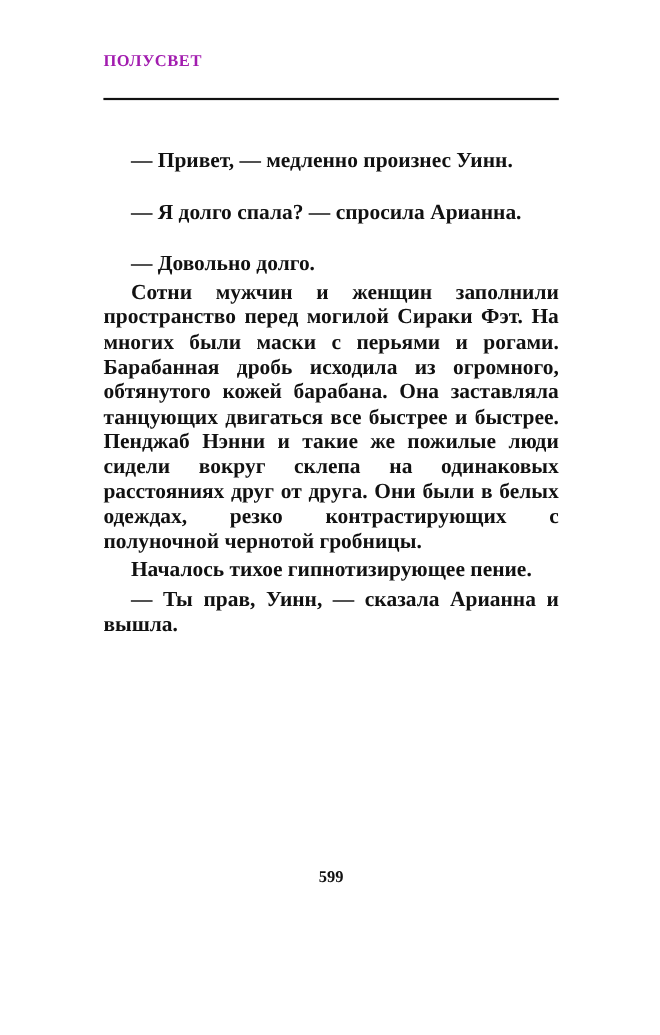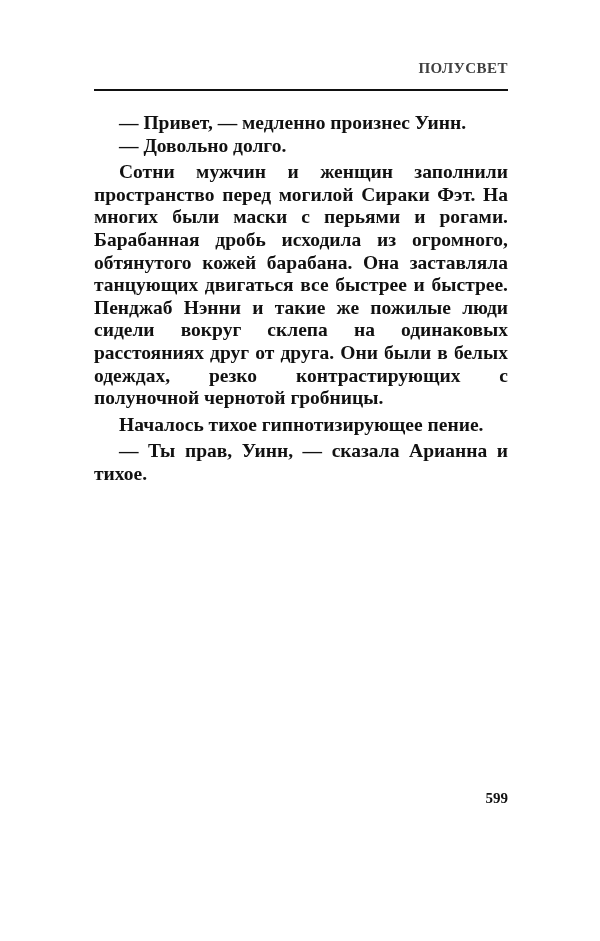--- a/index.html
+++ b/index.html
@@ -1,37 +1,38 @@
 <!DOCTYPE html>
 <html><head>
 <meta charset="utf-8">
 <style>
   html, body { margin:0; padding:0; background:#ffffff; }
   body { width:600px; height:941px; position:relative; overflow:hidden; }
   .page { position:absolute; left:94px; top:0; width:414px; }
-  .header { position:absolute; top:60px; left:0; width:414px; text-align:right;
-    font-family:"Liberation Serif", serif; font-size:15px; font-weight:bold; color:#404040; letter-spacing:0.5px; }
+  .header { position:absolute; top:48px; left:0; width:414px; text-align:left;
+    font-family:"Liberation Serif", serif; font-size:15px; font-weight:bold; color:#a21caf; letter-spacing:0.5px; }
   .rule { position:absolute; top:89px; left:0; width:414px; height:2px; background:#111; }
   .body { position:absolute; top:112px; left:0; width:414px;
     font-family:"Liberation Serif", serif; font-size:19.5px; line-height:22.6px; color:#111; font-weight:bold; }
   .p { margin:0; text-align:justify; text-align-last:left; }
-  .ind { text-indent:25px; }
+  .ind { text-indent:25px;margin-top:24px; }
   .gap { margin-top:4px; }
-  .pageno { position:absolute; top:790px; left:0; width:414px; text-align:right;
+  .pageno { position:absolute; top:790px; left:0; width:414px; text-align:center;
     font-family:"Liberation Serif", serif; font-size:15px; font-weight:bold; color:#111; }
 </style>
 </head>
 <body>
 
 <div class="page">
   <div class="header">ПОЛУСВЕТ</div>
   <div class="rule"></div>
 
   <div class="body">
     <p class="p ind">— Привет, — медленно произнес Уинн.</p>
+    <p class="p ind">— Я долго спала? — спросила Арианна.</p>
     <p class="p ind">— Довольно долго.</p>
     <p class="p ind gap">Сотни мужчин и женщин заполнили пространство перед могилой Сираки Фэт. На многих были маски с перьями и рогами. Барабанная дробь исходила из огромного, обтянутого кожей барабана. Она заставляла танцующих двигаться все быстрее и быстрее. Пенджаб Нэнни и такие же пожилые люди сидели вокруг склепа на одинаковых расстояниях друг от друга. Они были в белых одеждах, резко контрастирующих с полуночной чернотой гробницы.</p>
     <p class="p ind gap">Началось тихое гипнотизирующее пение.</p>
-    <p class="p ind gap">— Ты прав, Уинн, — сказала Арианна и тихое.</p>
+    <p class="p ind gap">— Ты прав, Уинн, — сказала Арианна и вышла.</p>
   </div>
 
   <div class="pageno">599</div>
 </div>
 
 </body></html>

